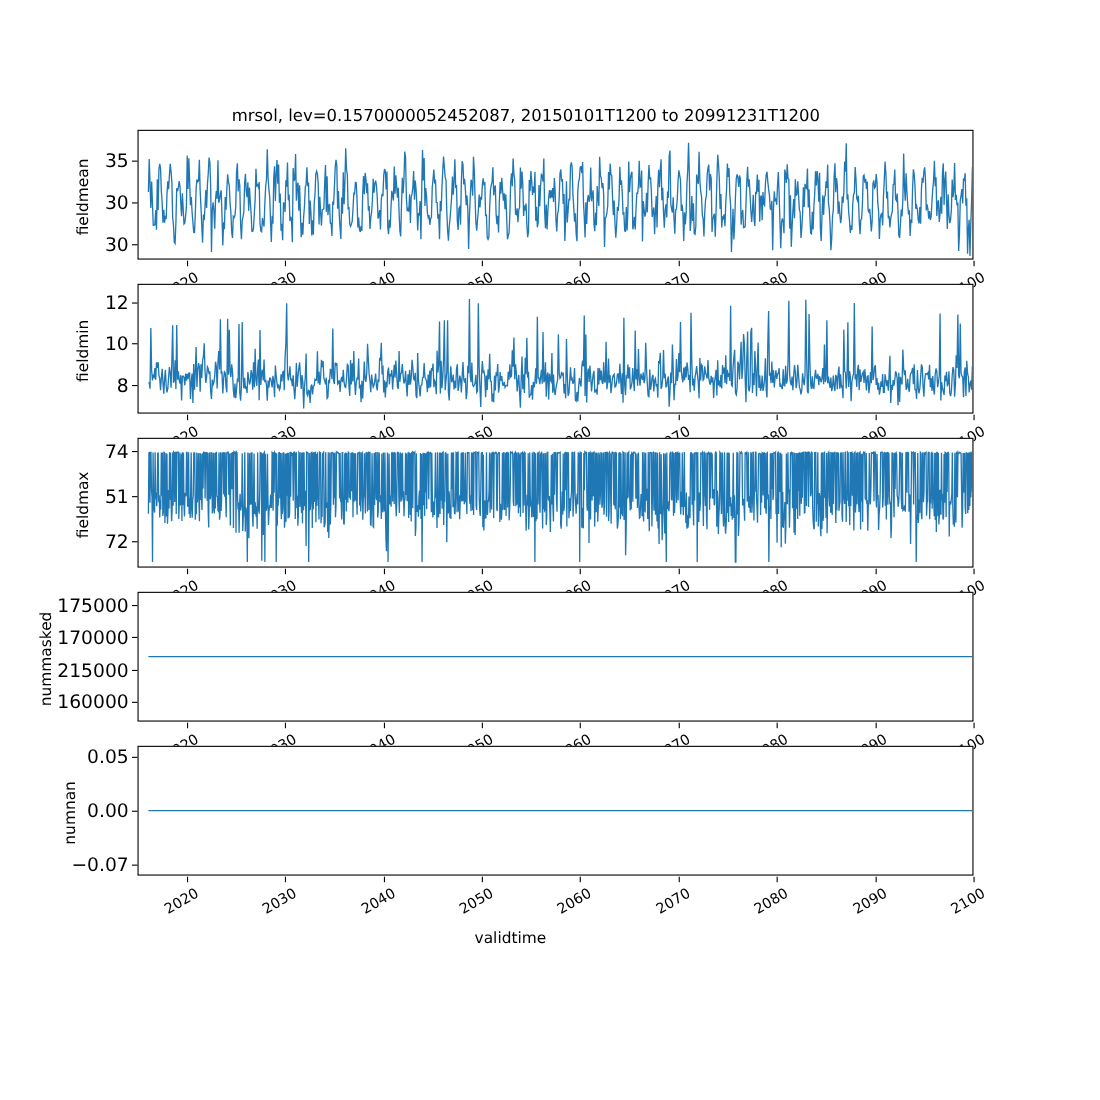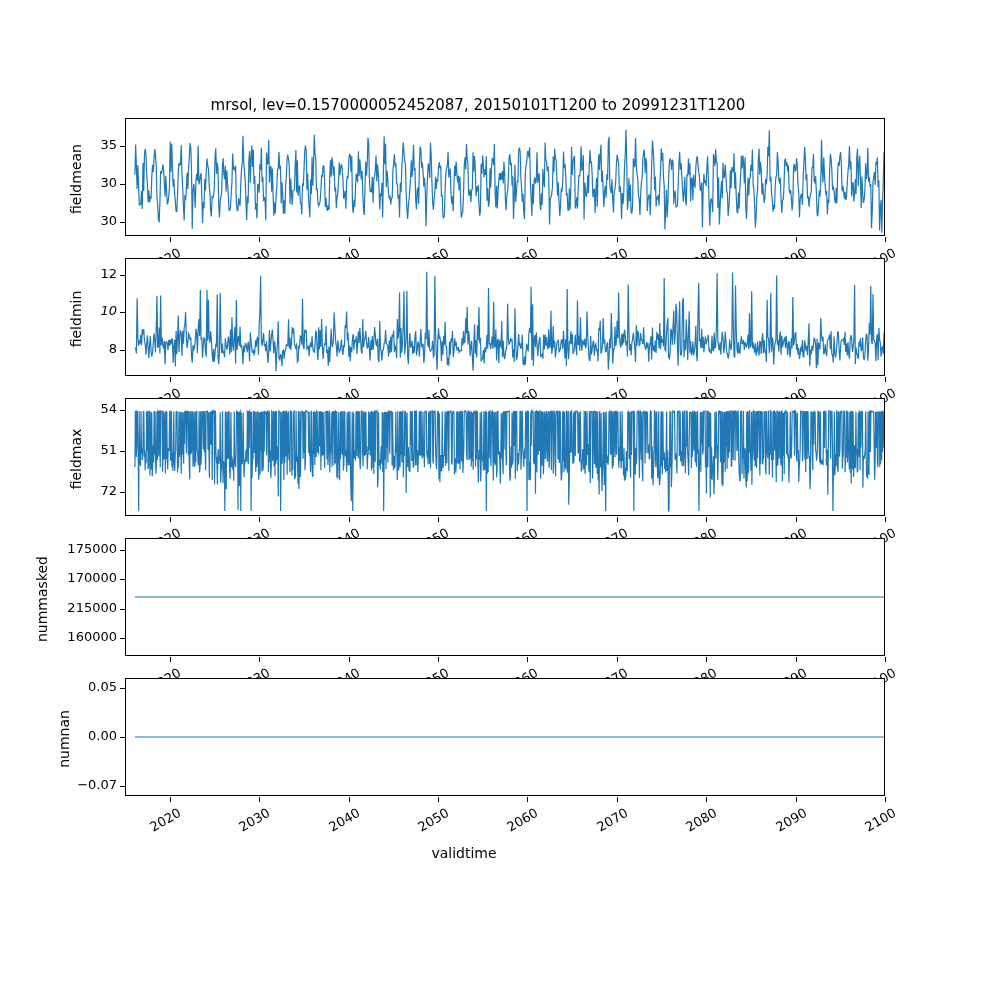--- a/index.html
+++ b/index.html
@@ -51,21 +51,21 @@
     transform-origin: 50% 50%;
     transform: rotate(-90deg);
     font-size: 14px;
     white-space: nowrap;
     text-align: center;
   }
   .ytick {
     position: absolute;
     right: 0;
     text-align: right;
-    font-size: 13px;
+    font-size: 17px;
     white-space: nowrap;
   }
   .ytickmark {
     position: absolute;
     width: 5px;
     height: 1px;
     background: #000;
   }
   .xticklabels {
     position: absolute;
@@ -143,21 +143,21 @@
     <div class="plotarea">
       <svg id="svg1" viewBox="0 0 760 118" preserveAspectRatio="none">
           <path d="M8.94 90.35 L9.68 90.66 L10.42 96.02 L11.15 39.89 L11.89 79.14 L12.63 88.38 L13.36 83.91 L14.10 85.25 L14.84 76.84 L15.57 87.75 L16.31 71.60 L17.05 76.66 L17.79 71.35 L18.52 83.56 L19.26 86.32 L20.00 97.39 L20.73 86.34 L21.47 77.64 L22.21 90.41 L22.95 100.65 L23.68 87.17 L24.42 78.44 L25.16 93.74 L25.89 99.31 L26.63 95.75 L27.37 85.14 L28.10 75.93 L28.84 81.87 L29.58 95.10 L30.32 70.40 L31.05 37.36 L31.79 90.39 L32.53 88.75 L33.26 69.68 L34.00 96.15 L34.74 37.17 L35.48 87.74 L36.21 79.85 L36.95 87.60 L37.69 91.25 L38.42 83.48 L39.16 106.98 L39.90 84.58 L40.63 84.24 L41.37 85.57 L42.11 92.86 L42.85 82.07 L43.58 88.49 L44.32 82.16 L45.06 87.21 L45.79 81.56 L46.53 81.50 L47.27 105.50 L48.01 89.58 L48.74 82.04 L49.48 109.15 L50.22 73.17 L50.95 96.99 L51.69 80.15 L52.43 57.54 L53.16 94.49 L53.90 78.67 L54.64 72.33 L55.38 76.06 L56.11 98.74 L56.85 73.38 L57.59 86.17 L58.32 69.94 L59.06 66.42 L59.80 54.04 L60.54 79.35 L61.27 90.60 L62.01 84.99 L62.75 75.88 L63.48 77.52 L64.22 82.53 L64.96 79.94 L65.69 98.63 L66.43 105.58 L67.17 87.60 L67.91 92.16 L68.64 90.31 L69.38 84.19 L70.12 71.05 L70.85 75.63 L71.59 95.88 L72.33 71.25 L73.06 61.22 L73.80 78.21 L74.54 31.67 L75.28 81.38 L76.01 80.78 L76.75 100.43 L77.49 86.81 L78.22 80.33 L78.96 81.17 L79.70 94.28 L80.44 99.41 L81.17 31.25 L81.91 83.13 L82.65 41.46 L83.38 79.59 L84.12 85.23 L84.86 73.48 L85.59 80.39 L86.33 96.83 L87.07 104.41 L87.81 91.27 L88.54 104.77 L89.28 96.13 L90.02 87.52 L90.75 88.55 L91.49 36.22 L92.23 99.42 L92.97 107.02 L93.70 94.07 L94.44 34.31 L95.18 83.21 L95.91 95.65 L96.65 85.93 L97.39 96.13 L98.12 93.80 L98.86 100.01 L99.60 80.67 L100.34 86.43 L101.07 92.13 L101.81 89.50 L102.55 78.83 L103.28 82.74 L104.02 97.02 L104.76 71.65 L105.50 94.74 L106.23 59.02 L106.97 87.62 L107.71 93.31 L108.44 79.10 L109.18 68.98 L109.92 106.66 L110.65 41.67 L111.39 92.46 L112.13 81.48 L112.87 78.48 L113.60 88.37 L114.34 68.99 L115.08 90.05 L115.81 87.47 L116.55 93.02 L117.29 107.12 L118.03 88.37 L118.76 95.12 L119.50 86.18 L120.24 86.33 L120.97 89.47 L121.71 94.91 L122.45 84.13 L123.18 88.87 L123.92 103.95 L124.66 74.50 L125.40 83.94 L126.13 90.73 L126.87 95.56 L127.61 92.12 L128.34 97.04 L129.08 95.18 L129.82 82.66 L130.56 89.25 L131.29 81.62 L132.03 79.34 L132.77 97.34 L133.50 67.04 L134.24 54.08 L134.98 17.01 L135.71 82.33 L136.45 88.28 L137.19 82.38 L137.93 75.20 L138.66 87.74 L139.40 87.37 L140.14 93.69 L140.87 83.68 L141.61 95.45 L142.35 105.73 L143.09 93.48 L143.82 72.34 L144.56 94.15 L145.30 84.30 L146.03 77.13 L146.77 71.70 L147.51 84.05 L148.24 96.20 L148.98 83.43 L149.72 90.53 L150.46 114.25 L151.19 94.27 L151.93 85.65 L152.67 63.40 L153.40 100.86 L154.14 102.45 L154.88 97.51 L155.62 98.01 L156.35 109.12 L157.09 93.85 L157.83 92.08 L158.56 101.32 L159.30 93.74 L160.04 93.03 L160.77 87.29 L161.51 88.20 L162.25 88.13 L162.99 61.43 L163.72 91.12 L164.46 80.17 L165.20 92.43 L165.93 85.73 L166.67 69.35 L167.41 76.00 L168.15 70.46 L168.88 86.34 L169.62 88.39 L170.36 91.96 L171.09 85.81 L171.83 104.85 L172.57 103.65 L173.30 87.82 L174.04 89.38 L174.78 78.28 L175.52 78.86 L176.25 87.20 L176.99 40.40 L177.73 88.57 L178.46 91.67 L179.20 71.82 L179.94 74.95 L180.67 72.22 L181.41 91.62 L182.15 90.72 L182.89 88.20 L183.62 99.00 L184.36 88.45 L185.10 85.07 L185.83 89.85 L186.57 78.53 L187.31 90.48 L188.05 94.24 L188.78 94.73 L189.52 86.76 L190.26 73.57 L190.99 74.43 L191.73 93.77 L192.47 102.67 L193.20 69.37 L193.94 92.07 L194.68 72.59 L195.42 89.21 L196.15 61.17 L196.89 88.79 L197.63 101.73 L198.36 90.53 L199.10 86.41 L199.84 86.77 L200.58 68.17 L201.31 95.78 L202.05 92.11 L202.79 108.50 L203.52 88.73 L204.26 105.03 L205.00 88.29 L205.73 70.96 L206.47 87.47 L207.21 89.47 L207.95 81.69 L208.68 54.35 L209.42 69.56 L210.16 83.06 L210.89 89.05 L211.63 99.15 L212.37 82.83 L213.11 89.96 L213.84 94.50 L214.58 92.56 L215.32 88.48 L216.05 81.93 L216.79 93.49 L217.53 97.56 L218.26 87.41 L219.00 89.80 L219.74 67.36 L220.48 69.89 L221.21 53.50 L221.95 82.83 L222.69 74.66 L223.42 99.49 L224.16 88.11 L224.90 104.10 L225.64 89.51 L226.37 94.57 L227.11 80.16 L227.85 76.48 L228.58 92.16 L229.32 82.18 L230.06 84.40 L230.79 78.71 L231.53 96.78 L232.27 84.35 L233.01 73.91 L233.74 85.74 L234.48 69.98 L235.22 82.09 L235.95 93.96 L236.69 96.26 L237.43 61.08 L238.17 89.63 L238.90 82.39 L239.64 81.14 L240.38 73.09 L241.11 83.97 L241.85 91.09 L242.59 89.16 L243.32 79.38 L244.06 92.52 L244.80 103.17 L245.54 82.75 L246.27 92.43 L247.01 78.47 L247.75 92.17 L248.48 85.86 L249.22 69.20 L249.96 76.65 L250.70 86.99 L251.43 87.89 L252.17 81.21 L252.91 102.48 L253.64 104.74 L254.38 63.01 L255.12 88.81 L255.85 95.14 L256.59 103.09 L257.33 93.03 L258.07 92.70 L258.80 85.95 L259.54 85.54 L260.28 72.29 L261.01 85.65 L261.75 87.01 L262.49 88.77 L263.23 99.27 L263.96 82.84 L264.70 95.63 L265.44 79.08 L266.17 94.60 L266.91 76.89 L267.65 79.38 L268.38 72.76 L269.12 94.63 L269.86 88.62 L270.60 90.47 L271.33 101.08 L272.07 60.98 L272.81 80.88 L273.54 73.61 L274.28 33.96 L275.02 100.32 L275.76 70.21 L276.49 95.64 L277.23 85.97 L277.97 68.20 L278.70 32.73 L279.44 97.40 L280.18 88.35 L280.91 80.67 L281.65 32.63 L282.39 98.96 L283.13 106.89 L283.86 86.43 L284.60 75.35 L285.34 90.04 L286.07 88.25 L286.81 82.91 L287.55 96.75 L288.28 88.61 L289.02 95.50 L289.76 77.84 L290.50 73.42 L291.23 98.13 L291.97 92.64 L292.71 83.87 L293.44 86.49 L294.18 99.41 L294.92 84.46 L295.66 71.27 L296.39 87.34 L297.13 90.43 L297.87 86.11 L298.60 105.79 L299.34 99.30 L300.08 74.72 L300.81 81.75 L301.55 12.98 L302.29 84.24 L303.03 89.95 L303.76 71.90 L304.50 92.34 L305.24 93.81 L305.97 92.58 L306.71 90.82 L307.45 83.19 L308.19 99.32 L308.92 97.98 L309.66 16.97 L310.40 75.52 L311.13 95.41 L311.87 112.90 L312.61 83.36 L313.34 70.44 L314.08 80.58 L314.82 79.89 L315.56 84.61 L316.29 103.96 L317.03 83.78 L317.77 97.20 L318.50 78.30 L319.24 87.31 L319.98 63.80 L320.72 88.97 L321.45 89.11 L322.19 108.11 L322.93 100.50 L323.66 108.47 L324.40 83.93 L325.14 97.63 L325.87 80.88 L326.61 84.39 L327.35 73.14 L328.09 99.60 L328.82 94.00 L329.56 80.60 L330.30 88.60 L331.03 84.22 L331.77 92.45 L332.51 92.66 L333.25 89.71 L333.98 94.75 L334.72 93.22 L335.46 92.96 L336.19 93.33 L336.93 80.31 L337.67 87.75 L338.40 73.35 L339.14 85.16 L339.88 84.48 L340.62 60.55 L341.35 75.72 L342.09 48.72 L342.83 87.19 L343.56 73.39 L344.30 81.29 L345.04 98.44 L345.78 89.56 L346.51 83.24 L347.25 99.61 L347.99 113.54 L348.72 87.28 L349.46 66.34 L350.20 96.48 L350.93 82.66 L351.67 100.05 L352.41 67.30 L353.15 82.61 L353.88 48.94 L354.62 85.77 L355.36 80.42 L356.09 104.28 L356.83 101.91 L357.57 101.11 L358.31 92.52 L359.04 106.19 L359.78 89.72 L360.52 94.87 L361.25 90.20 L361.99 77.21 L362.73 91.31 L363.46 29.48 L364.20 86.10 L364.94 86.07 L365.68 91.75 L366.41 85.49 L367.15 78.61 L367.89 91.38 L368.62 43.46 L369.36 89.98 L370.10 88.05 L370.84 71.51 L371.57 103.36 L372.31 83.82 L373.05 81.04 L373.78 105.90 L374.52 82.28 L375.26 88.00 L375.99 89.39 L376.73 63.00 L377.47 99.72 L378.21 82.86 L378.94 98.24 L379.68 101.83 L380.42 95.28 L381.15 91.44 L381.89 87.76 L382.63 45.59 L383.37 81.80 L384.10 86.37 L384.84 85.39 L385.58 80.48 L386.31 82.99 L387.05 82.08 L387.79 100.30 L388.52 91.79 L389.26 104.79 L390.00 50.13 L390.74 83.49 L391.47 102.59 L392.21 100.24 L392.95 89.36 L393.68 76.22 L394.42 87.55 L395.16 86.49 L395.89 91.46 L396.63 89.40 L397.37 76.81 L398.11 106.63 L398.84 107.53 L399.58 99.17 L400.32 107.71 L401.05 95.03 L401.79 86.16 L402.53 90.65 L403.27 93.99 L404.00 75.36 L404.74 69.92 L405.48 75.29 L406.21 28.24 L406.95 102.65 L407.69 45.96 L408.42 108.85 L409.16 82.11 L409.90 77.43 L410.64 89.78 L411.37 74.52 L412.11 85.33 L412.85 98.62 L413.58 89.76 L414.32 82.72 L415.06 79.44 L415.80 99.64 L416.53 97.83 L417.27 96.97 L418.01 101.40 L418.74 76.76 L419.48 91.98 L420.22 77.18 L420.95 88.06 L421.69 79.29 L422.43 90.00 L423.17 91.67 L423.90 71.48 L424.64 89.58 L425.38 89.60 L426.11 52.58 L426.85 96.47 L427.59 90.59 L428.33 68.18 L429.06 90.36 L429.80 83.53 L430.54 100.23 L431.27 93.39 L432.01 85.55 L432.75 83.60 L433.48 82.67 L434.22 94.33 L434.96 93.55 L435.70 89.90 L436.43 82.58 L437.17 82.28 L437.91 91.26 L438.64 73.02 L439.38 87.14 L440.12 100.86 L440.86 81.77 L441.59 108.93 L442.33 30.40 L443.07 92.27 L443.80 101.89 L444.54 84.58 L445.28 85.53 L446.01 73.65 L446.75 86.56 L447.49 76.10 L448.23 96.63 L448.96 94.32 L449.70 90.31 L450.44 76.99 L451.17 89.75 L451.91 98.20 L452.65 42.08 L453.39 87.52 L454.12 77.90 L454.86 93.32 L455.60 59.36 L456.33 86.09 L457.07 93.18 L457.81 82.15 L458.54 85.13 L459.28 87.82 L460.02 80.94 L460.76 90.88 L461.49 87.30 L462.23 53.47 L462.97 77.93 L463.70 91.41 L464.44 102.68 L465.18 103.29 L465.92 78.19 L466.65 97.00 L467.39 92.00 L468.13 85.15 L468.86 83.23 L469.60 98.45 L470.34 88.22 L471.07 86.58 L471.81 93.88 L472.55 91.74 L473.29 104.34 L474.02 70.45 L474.76 72.82 L475.50 62.81 L476.23 96.05 L476.97 94.07 L477.71 86.31 L478.45 60.11 L479.18 86.33 L479.92 82.05 L480.66 94.33 L481.39 93.90 L482.13 87.38 L482.87 84.66 L483.60 112.69 L484.34 98.53 L485.08 80.92 L485.82 90.96 L486.55 55.05 L487.29 77.40 L488.03 106.65 L488.76 91.82 L489.50 91.97 L490.24 68.65 L490.98 88.76 L491.71 83.69 L492.45 62.94 L493.19 80.74 L493.92 34.38 L494.66 79.52 L495.40 86.27 L496.13 90.10 L496.87 76.54 L497.61 88.06 L498.35 75.47 L499.08 85.66 L499.82 71.69 L500.56 77.08 L501.29 87.90 L502.03 83.25 L502.77 99.28 L503.50 25.72 L504.24 71.41 L504.98 92.99 L505.72 86.59 L506.45 97.89 L507.19 85.78 L507.93 80.84 L508.66 75.14 L509.40 82.96 L510.14 90.24 L510.88 104.92 L511.61 67.52 L512.35 88.34 L513.09 73.82 L513.82 74.87 L514.56 88.02 L515.30 86.94 L516.03 75.24 L516.77 81.85 L517.51 83.60 L518.25 86.60 L518.98 69.45 L519.72 85.93 L520.46 90.45 L521.19 92.39 L521.93 84.18 L522.67 90.18 L523.41 85.46 L524.14 104.54 L524.88 89.56 L525.62 85.51 L526.35 78.52 L527.09 102.20 L527.83 69.62 L528.56 92.94 L529.30 88.43 L530.04 94.54 L530.78 83.03 L531.51 95.66 L532.25 74.09 L532.99 82.07 L533.72 76.48 L534.46 90.74 L535.20 65.12 L535.94 91.75 L536.67 78.52 L537.41 85.05 L538.15 81.60 L538.88 88.91 L539.62 19.24 L540.36 92.49 L541.09 93.49 L541.83 76.54 L542.57 66.90 L543.31 60.05 L544.04 99.83 L544.78 101.52 L545.52 95.38 L546.25 70.95 L546.99 73.43 L547.73 87.37 L548.47 69.15 L549.20 52.62 L549.94 87.03 L550.68 76.59 L551.41 45.47 L552.15 54.33 L552.89 86.69 L553.62 108.57 L554.36 67.91 L555.10 43.12 L555.84 95.26 L556.57 98.47 L557.31 92.31 L558.05 43.63 L558.78 39.63 L559.52 100.03 L560.26 81.79 L561.00 92.69 L561.73 61.23 L562.47 79.16 L563.21 102.90 L563.94 76.20 L564.68 53.25 L565.42 95.26 L566.15 83.47 L566.89 97.94 L567.63 94.98 L568.37 83.91 L569.10 98.00 L569.84 94.31 L570.58 87.16 L571.31 67.83 L572.05 97.11 L572.79 104.10 L573.53 53.44 L574.26 24.09 L575.00 83.95 L575.74 82.55 L576.47 90.80 L577.21 70.93 L577.95 90.53 L578.68 79.07 L579.42 94.83 L580.16 85.65 L580.90 78.98 L581.63 87.02 L582.37 82.32 L583.11 81.69 L583.84 77.00 L584.58 94.13 L585.32 92.19 L586.06 95.16 L586.79 95.63 L587.53 78.01 L588.27 92.90 L589.00 93.26 L589.74 74.72 L590.48 91.34 L591.21 88.34 L591.95 70.50 L592.69 14.61 L593.43 83.02 L594.16 90.07 L594.90 92.89 L595.64 84.80 L596.37 97.32 L597.11 83.76 L597.85 74.15 L598.59 80.85 L599.32 95.60 L600.06 90.14 L600.80 73.79 L601.53 83.68 L602.27 94.30 L603.01 96.59 L603.74 101.23 L604.48 97.39 L605.22 81.70 L605.96 88.58 L606.69 92.71 L607.43 83.94 L608.17 13.80 L608.90 68.18 L609.64 98.35 L610.38 100.21 L611.11 26.94 L611.85 71.53 L612.59 91.70 L613.33 96.34 L614.06 84.43 L614.80 95.19 L615.54 95.70 L616.27 85.29 L617.01 78.62 L617.75 86.12 L618.49 86.13 L619.22 82.29 L619.96 92.63 L620.70 84.47 L621.43 87.12 L622.17 90.03 L622.91 85.95 L623.64 76.83 L624.38 91.83 L625.12 55.19 L625.86 89.73 L626.59 87.36 L627.33 32.69 L628.07 91.02 L628.80 84.74 L629.54 90.47 L630.28 95.24 L631.02 85.71 L631.75 98.25 L632.49 94.58 L633.23 83.90 L633.96 93.29 L634.70 98.16 L635.44 83.91 L636.17 84.36 L636.91 96.57 L637.65 81.97 L638.39 75.43 L639.12 95.96 L639.86 82.71 L640.60 94.24 L641.33 93.74 L642.07 104.76 L642.81 41.37 L643.55 79.86 L644.28 80.98 L645.02 95.78 L645.76 82.99 L646.49 34.55 L647.23 94.34 L647.97 79.67 L648.70 84.26 L649.44 107.65 L650.18 90.03 L650.92 85.01 L651.65 82.49 L652.39 16.78 L653.13 87.33 L653.86 82.78 L654.60 94.35 L655.34 78.00 L656.08 73.90 L656.81 97.30 L657.55 78.09 L658.29 89.64 L659.02 85.46 L659.76 81.84 L660.50 80.36 L661.23 90.60 L661.97 78.11 L662.71 87.49 L663.45 97.52 L664.18 84.63 L664.92 84.19 L665.66 100.24 L666.39 93.10 L667.13 80.57 L667.87 90.98 L668.61 38.59 L669.34 87.98 L670.08 84.38 L670.82 75.98 L671.55 74.43 L672.29 92.57 L673.03 86.25 L673.76 96.94 L674.50 90.55 L675.24 101.59 L675.98 96.93 L676.71 89.13 L677.45 94.30 L678.19 82.45 L678.92 99.41 L679.66 99.48 L680.40 82.75 L681.14 87.71 L681.87 93.61 L682.61 88.32 L683.35 97.80 L684.08 83.06 L684.82 65.47 L685.56 109.11 L686.29 92.42 L687.03 97.14 L687.77 87.92 L688.51 93.13 L689.24 88.13 L689.98 79.99 L690.72 82.19 L691.45 86.61 L692.19 111.20 L692.93 81.22 L693.67 108.28 L694.40 85.03 L695.14 89.84 L695.88 92.04 L696.61 59.88 L697.35 77.51 L698.09 83.55 L698.82 79.06 L699.56 96.94 L700.30 95.00 L701.04 86.80 L701.77 95.62 L702.51 98.81 L703.25 83.82 L703.98 81.57 L704.72 80.35 L705.46 76.64 L706.20 91.81 L706.93 73.31 L707.67 96.92 L708.41 96.93 L709.14 105.37 L709.88 78.73 L710.62 94.97 L711.35 100.25 L712.09 95.62 L712.83 85.39 L713.57 73.45 L714.30 75.97 L715.04 93.64 L715.78 103.30 L716.51 88.23 L717.25 82.31 L717.99 82.16 L718.72 82.64 L719.46 81.26 L720.20 87.36 L720.94 73.95 L721.67 94.69 L722.41 86.11 L723.15 98.07 L723.88 84.39 L724.62 96.64 L725.36 101.41 L726.10 82.22 L726.83 77.34 L727.57 80.29 L728.31 94.67 L729.04 89.68 L729.78 84.26 L730.52 26.56 L731.25 106.92 L731.99 89.82 L732.73 95.54 L733.47 98.61 L734.20 101.70 L734.94 83.90 L735.68 89.02 L736.41 80.36 L737.15 93.91 L737.89 91.07 L738.63 79.85 L739.36 99.77 L740.10 102.92 L740.84 98.57 L741.57 84.07 L742.31 75.98 L743.05 78.74 L743.78 103.50 L744.52 92.12 L745.26 65.13 L746.00 76.82 L746.73 27.35 L747.47 83.92 L748.21 86.39 L748.94 35.70 L749.68 81.47 L750.42 84.12 L751.16 84.95 L751.89 103.81 L752.63 80.40 L753.37 76.36 L754.10 102.77 L754.84 70.19 L755.58 81.53 L756.31 85.15 L757.05 99.43 L757.79 91.74 L758.53 88.46 L759.26 96.92 L760.00 75.30" fill="none" stroke="#1f77b4" stroke-width="1.2" vector-effect="non-scaling-stroke"></path>
         </svg>
     </div>
   </div>
   <div class="ylabel" style="left:-4px; top:311px; width:160px;">fieldmin</div>
   <div id="yticks1">
       <div class="ytick" style="top: 340.778px; right: 883px;">8</div>
       <div class="ytickmark" style="top: 349.778px; left: 120px;"></div>
-      <div class="ytick" style="top: 303.317px; right: 883px; font-style: italic;">10</div>
+      <div class="ytick" style="top: 303.317px; right: 883px;">10</div>
       <div class="ytickmark" style="top: 312.317px; left: 120px;"></div>
       <div class="ytick" style="top: 265.857px; right: 883px;">12</div>
       <div class="ytickmark" style="top: 274.857px; left: 120px;"></div>
     </div>
   <div id="xticks1" class="xticklabels" style="top:377px;">
       <div class="xtickmark" style="left: 44.7059px; top: 0px;"></div>
       <div class="xtick" style="left: -69.2941px; top: 8px; width: 120px;">2020</div>
       <div class="xtickmark" style="left: 134.118px; top: 0px;"></div>
       <div class="xtick" style="left: 20.1176px; top: 8px; width: 120px;">2030</div>
       <div class="xtickmark" style="left: 223.529px; top: 0px;"></div>
@@ -182,21 +182,21 @@
           <path d="M8.94 69.17 L9.41 12.80 L9.88 12.49 L10.35 58.96 L10.82 12.68 L11.29 12.48 L11.76 46.93 L12.23 54.07 L12.70 113.93 L13.17 12.50 L13.64 58.49 L14.11 65.02 L14.58 68.11 L15.05 12.30 L15.52 55.39 L15.99 49.66 L16.46 62.29 L16.93 54.02 L17.40 13.46 L17.87 12.55 L18.34 58.50 L18.80 52.10 L19.27 72.65 L19.74 56.25 L20.21 65.39 L20.68 12.58 L21.15 52.48 L21.62 12.59 L22.09 71.22 L22.56 68.11 L23.03 12.38 L23.50 12.51 L23.97 77.85 L24.44 56.54 L24.91 13.10 L25.38 71.68 L25.85 13.71 L26.32 78.49 L26.79 67.12 L27.26 47.23 L27.73 64.36 L28.20 12.34 L28.67 56.33 L29.14 12.49 L29.61 59.44 L30.08 76.11 L30.55 65.49 L31.02 12.63 L31.49 61.78 L31.96 12.26 L32.43 12.98 L32.90 58.46 L33.37 12.67 L33.84 12.37 L34.31 69.35 L34.77 12.56 L35.24 12.45 L35.71 12.22 L36.18 12.25 L36.65 74.06 L37.12 56.86 L37.59 12.53 L38.06 61.53 L38.53 50.43 L39.00 13.73 L39.47 75.86 L39.94 12.30 L40.41 61.11 L40.88 12.54 L41.35 60.36 L41.82 71.65 L42.29 49.93 L42.76 50.90 L43.23 53.05 L43.70 12.52 L44.17 12.48 L44.64 62.82 L45.11 59.17 L45.58 12.45 L46.05 69.43 L46.52 54.52 L46.99 73.10 L47.46 50.35 L47.93 12.60 L48.40 64.94 L48.87 72.98 L49.34 56.22 L49.81 52.83 L50.28 13.06 L50.74 12.82 L51.21 13.37 L51.68 74.73 L52.15 62.95 L52.62 69.59 L53.09 12.68 L53.56 58.75 L54.03 50.84 L54.50 13.20 L54.97 52.46 L55.44 76.13 L55.91 13.05 L56.38 56.59 L56.85 13.75 L57.32 54.97 L57.79 65.72 L58.26 13.19 L58.73 45.95 L59.20 12.23 L59.67 12.24 L60.14 13.32 L60.61 55.22 L61.08 12.80 L61.55 12.50 L62.02 12.69 L62.49 57.31 L62.96 12.54 L63.43 67.24 L63.90 81.88 L64.37 13.76 L64.84 12.55 L65.31 55.89 L65.78 52.58 L66.25 12.88 L66.71 13.07 L67.18 69.03 L67.65 52.40 L68.12 12.73 L68.59 66.16 L69.06 68.89 L69.53 13.12 L70.00 64.33 L70.47 12.81 L70.94 12.60 L71.41 52.98 L71.88 53.46 L72.35 66.15 L72.82 66.91 L73.29 12.55 L73.76 74.66 L74.23 70.31 L74.70 12.38 L75.17 66.74 L75.64 57.61 L76.11 13.15 L76.58 12.90 L77.05 12.80 L77.52 51.20 L77.99 12.51 L78.46 53.58 L78.93 12.36 L79.40 56.28 L79.87 72.46 L80.34 12.91 L80.81 12.27 L81.28 12.59 L81.75 12.43 L82.22 51.69 L82.68 13.46 L83.15 48.00 L83.62 80.08 L84.09 13.77 L84.56 13.59 L85.03 46.54 L85.50 12.67 L85.97 12.62 L86.44 82.38 L86.91 12.44 L87.38 13.30 L87.85 12.24 L88.32 12.96 L88.79 86.71 L89.26 12.31 L89.73 13.01 L90.20 54.72 L90.67 65.32 L91.14 59.01 L91.61 86.77 L92.08 59.12 L92.55 50.81 L93.02 66.18 L93.49 61.66 L93.96 63.13 L94.43 13.39 L94.90 85.09 L95.37 73.84 L95.84 70.01 L96.31 49.86 L96.78 12.36 L97.25 85.60 L97.72 63.28 L98.19 65.98 L98.65 69.25 L99.12 113.93 L99.59 12.47 L100.06 60.31 L100.53 91.81 L101.00 13.27 L101.47 58.07 L101.94 60.86 L102.41 12.61 L102.88 60.73 L103.35 12.28 L103.82 72.03 L104.29 81.14 L104.76 52.07 L105.23 13.58 L105.70 69.77 L106.17 58.31 L106.64 63.08 L107.11 72.02 L107.58 62.44 L108.05 83.05 L108.52 12.65 L108.99 67.12 L109.46 59.87 L109.93 69.11 L110.40 49.43 L110.87 13.06 L111.34 13.68 L111.81 12.47 L112.28 112.67 L112.75 14.56 L113.22 13.54 L113.69 88.86 L114.16 13.14 L114.62 12.36 L115.09 113.93 L115.56 13.63 L116.03 53.66 L116.50 66.40 L116.97 61.26 L117.44 13.67 L117.91 55.15 L118.38 79.53 L118.85 66.75 L119.32 63.02 L119.79 64.14 L120.26 52.64 L120.73 51.79 L121.20 63.87 L121.67 12.54 L122.14 13.09 L122.61 66.50 L123.08 12.26 L123.55 49.90 L124.02 12.44 L124.49 13.26 L124.96 13.81 L125.43 113.93 L125.90 13.17 L126.37 80.34 L126.84 58.11 L127.31 61.65 L127.78 12.86 L128.25 12.72 L128.72 55.03 L129.19 12.73 L129.66 58.96 L130.13 74.34 L130.59 13.12 L131.06 69.48 L131.53 63.58 L132.00 12.39 L132.47 13.45 L132.94 82.09 L133.41 75.57 L133.88 13.76 L134.35 76.72 L134.82 13.19 L135.29 52.54 L135.76 12.80 L136.23 73.65 L136.70 12.90 L137.17 72.86 L137.64 68.70 L138.11 12.21 L138.58 53.55 L139.05 12.71 L139.52 13.01 L139.99 14.25 L140.46 13.05 L140.93 57.24 L141.40 12.36 L141.87 12.26 L142.34 12.24 L142.81 74.16 L143.28 13.75 L143.75 13.19 L144.22 64.21 L144.69 52.54 L145.16 80.26 L145.63 69.86 L146.10 12.48 L146.56 13.16 L147.03 62.96 L147.50 54.67 L147.97 12.24 L148.44 68.46 L148.91 13.13 L149.38 78.05 L149.85 12.33 L150.32 65.93 L150.79 12.44 L151.26 62.34 L151.73 48.11 L152.20 52.92 L152.67 99.07 L153.14 12.30 L153.61 12.63 L154.08 12.60 L154.55 13.64 L155.02 113.93 L155.49 62.52 L155.96 13.13 L156.43 66.03 L156.90 59.82 L157.37 12.70 L157.84 12.43 L158.31 82.44 L158.78 12.76 L159.25 65.12 L159.72 12.21 L160.19 58.41 L160.66 12.50 L161.13 12.38 L161.60 77.02 L162.07 13.99 L162.53 61.96 L163.00 12.42 L163.47 55.05 L163.94 55.75 L164.41 74.42 L164.88 12.48 L165.35 13.16 L165.82 12.89 L166.29 78.02 L166.76 63.98 L167.23 72.33 L167.70 13.79 L168.17 13.08 L168.64 12.37 L169.11 81.70 L169.58 79.94 L170.05 77.42 L170.52 12.31 L170.99 63.69 L171.46 62.15 L171.93 58.62 L172.40 86.10 L172.87 12.29 L173.34 91.64 L173.81 71.87 L174.28 12.67 L174.75 79.23 L175.22 61.16 L175.69 13.05 L176.16 12.53 L176.63 12.56 L177.10 12.86 L177.57 60.84 L178.04 13.12 L178.50 54.93 L178.97 12.62 L179.44 72.42 L179.91 62.32 L180.38 12.31 L180.85 12.91 L181.32 12.22 L181.79 12.57 L182.26 13.35 L182.73 13.57 L183.20 55.05 L183.67 13.12 L184.14 58.14 L184.61 54.21 L185.08 74.61 L185.55 12.61 L186.02 12.61 L186.49 65.01 L186.96 78.04 L187.43 79.17 L187.90 13.25 L188.37 56.25 L188.84 12.54 L189.31 67.05 L189.78 13.14 L190.25 46.83 L190.72 58.95 L191.19 12.29 L191.66 12.75 L192.13 54.46 L192.60 50.17 L193.07 56.34 L193.54 12.82 L194.01 48.33 L194.47 12.48 L194.94 13.40 L195.41 72.45 L195.88 12.74 L196.35 58.31 L196.82 13.17 L197.29 56.70 L197.76 13.27 L198.23 57.57 L198.70 49.99 L199.17 70.05 L199.64 13.31 L200.11 13.04 L200.58 12.96 L201.05 12.65 L201.52 61.56 L201.99 12.31 L202.46 67.03 L202.93 54.25 L203.40 13.03 L203.87 12.58 L204.34 74.76 L204.81 56.06 L205.28 51.16 L205.75 13.36 L206.22 47.69 L206.69 68.87 L207.16 13.14 L207.63 12.85 L208.10 12.88 L208.57 67.19 L209.04 13.28 L209.51 12.66 L209.98 65.73 L210.44 12.58 L210.91 12.77 L211.38 79.50 L211.85 79.74 L212.32 60.95 L212.79 13.33 L213.26 49.16 L213.73 81.06 L214.20 81.62 L214.67 12.94 L215.14 61.11 L215.61 13.87 L216.08 12.42 L216.55 54.91 L217.02 56.57 L217.49 12.22 L217.96 72.70 L218.43 66.73 L218.90 12.49 L219.37 13.71 L219.84 58.47 L220.31 52.26 L220.78 55.99 L221.25 74.08 L221.72 13.52 L222.19 63.04 L222.66 67.89 L223.13 12.62 L223.60 57.38 L224.07 67.17 L224.54 12.65 L225.01 67.28 L225.48 92.91 L225.95 103.98 L226.41 53.79 L226.88 12.67 L227.35 113.93 L227.82 60.21 L228.29 13.69 L228.76 60.71 L229.23 53.81 L229.70 52.27 L230.17 62.79 L230.64 13.00 L231.11 12.78 L231.58 57.96 L232.05 13.05 L232.52 13.28 L232.99 60.28 L233.46 12.86 L233.93 13.12 L234.40 61.39 L234.87 71.41 L235.34 57.89 L235.81 12.74 L236.28 12.32 L236.75 12.61 L237.22 53.59 L237.69 68.41 L238.16 13.78 L238.63 12.58 L239.10 58.01 L239.57 13.62 L240.04 56.98 L240.51 12.77 L240.98 53.80 L241.45 48.50 L241.92 71.41 L242.38 57.08 L242.85 55.66 L243.32 12.74 L243.79 51.78 L244.26 13.46 L244.73 57.58 L245.20 53.40 L245.67 12.38 L246.14 73.09 L246.61 12.97 L247.08 13.43 L247.55 70.21 L248.02 13.29 L248.49 76.28 L248.96 12.70 L249.43 12.23 L249.90 64.05 L250.37 13.20 L250.84 12.38 L251.31 13.25 L251.78 12.43 L252.25 89.81 L252.72 81.65 L253.19 13.42 L253.66 67.47 L254.13 65.40 L254.60 61.46 L255.07 72.05 L255.54 54.18 L256.01 47.75 L256.48 65.50 L256.95 13.15 L257.42 74.16 L257.89 14.03 L258.35 113.93 L258.82 57.29 L259.29 12.87 L259.76 61.43 L260.23 13.03 L260.70 71.18 L261.17 13.19 L261.64 49.59 L262.11 13.24 L262.58 64.94 L263.05 12.39 L263.52 12.37 L263.99 12.25 L264.46 55.73 L264.93 12.38 L265.40 13.36 L265.87 12.57 L266.34 12.96 L266.81 67.72 L267.28 12.94 L267.75 54.37 L268.22 72.56 L268.69 64.17 L269.16 57.89 L269.63 70.30 L270.10 49.84 L270.57 12.60 L271.04 54.68 L271.51 49.05 L271.98 82.38 L272.45 12.46 L272.92 69.71 L273.39 72.67 L273.85 57.27 L274.32 12.63 L274.79 69.53 L275.26 12.48 L275.73 56.91 L276.20 12.82 L276.67 64.52 L277.14 12.68 L277.61 12.30 L278.08 79.60 L278.55 50.33 L279.02 58.08 L279.49 12.99 L279.96 12.82 L280.43 14.29 L280.90 95.49 L281.37 53.93 L281.84 13.62 L282.31 68.87 L282.78 48.32 L283.25 51.34 L283.72 73.16 L284.19 60.88 L284.66 74.14 L285.13 12.58 L285.60 46.49 L286.07 12.49 L286.54 63.10 L287.01 12.29 L287.48 54.26 L287.95 68.68 L288.42 69.65 L288.89 55.89 L289.36 12.58 L289.82 13.03 L290.29 67.76 L290.76 12.52 L291.23 12.29 L291.70 67.10 L292.17 52.04 L292.64 74.26 L293.11 58.97 L293.58 50.58 L294.05 12.92 L294.52 57.79 L294.99 12.26 L295.46 57.42 L295.93 12.31 L296.40 50.33 L296.87 60.37 L297.34 50.64 L297.81 12.91 L298.28 58.74 L298.75 52.57 L299.22 69.45 L299.69 12.58 L300.16 12.49 L300.63 12.78 L301.10 12.74 L301.57 54.01 L302.04 60.14 L302.51 52.18 L302.98 66.69 L303.45 12.67 L303.92 13.85 L304.39 65.96 L304.86 12.62 L305.33 70.48 L305.79 12.53 L306.26 12.78 L306.73 12.43 L307.20 12.22 L307.67 62.04 L308.14 65.70 L308.61 12.87 L309.08 13.34 L309.55 12.49 L310.02 12.32 L310.49 55.27 L310.96 66.52 L311.43 71.28 L311.90 46.82 L312.37 13.20 L312.84 12.68 L313.31 12.69 L313.78 81.73 L314.25 14.67 L314.72 84.77 L315.19 61.55 L315.66 57.08 L316.13 73.10 L316.60 73.05 L317.07 12.37 L317.54 63.62 L318.01 70.31 L318.48 56.79 L318.95 58.19 L319.42 48.46 L319.89 12.50 L320.36 68.25 L320.83 53.06 L321.30 13.29 L321.76 65.24 L322.23 12.23 L322.70 13.23 L323.17 12.77 L323.64 73.12 L324.11 13.28 L324.58 13.11 L325.05 12.53 L325.52 13.20 L325.99 12.74 L326.46 64.67 L326.93 66.74 L327.40 14.00 L327.87 13.10 L328.34 12.64 L328.81 12.81 L329.28 76.87 L329.75 60.52 L330.22 61.35 L330.69 74.65 L331.16 65.92 L331.63 12.77 L332.10 65.50 L332.57 13.35 L333.04 12.36 L333.51 65.82 L333.98 57.80 L334.45 12.70 L334.92 71.35 L335.39 12.63 L335.86 12.54 L336.33 63.52 L336.80 13.92 L337.27 12.57 L337.73 75.34 L338.20 65.41 L338.67 51.30 L339.14 12.25 L339.61 12.71 L340.08 12.89 L340.55 12.24 L341.02 13.29 L341.49 57.76 L341.96 61.99 L342.43 13.69 L342.90 13.20 L343.37 12.48 L343.84 62.28 L344.31 12.63 L344.78 60.91 L345.25 53.36 L345.72 12.26 L346.19 68.69 L346.66 12.87 L347.13 63.33 L347.60 14.14 L348.07 71.95 L348.54 12.57 L349.01 13.49 L349.48 12.75 L349.95 12.31 L350.42 68.58 L350.89 12.90 L351.36 61.62 L351.83 12.61 L352.30 13.13 L352.77 62.83 L353.24 84.90 L353.70 66.95 L354.17 51.75 L354.64 61.45 L355.11 13.36 L355.58 83.69 L356.05 70.19 L356.52 12.64 L356.99 51.96 L357.46 62.71 L357.93 61.29 L358.40 72.70 L358.87 12.60 L359.34 57.70 L359.81 72.14 L360.28 12.63 L360.75 12.82 L361.22 113.93 L361.69 13.31 L362.16 76.21 L362.63 59.80 L363.10 74.37 L363.57 12.53 L364.04 60.62 L364.51 12.94 L364.98 12.31 L365.45 56.77 L365.92 68.33 L366.39 14.46 L366.86 12.94 L367.33 12.56 L367.80 52.29 L368.27 82.83 L368.74 13.26 L369.21 65.14 L369.67 13.19 L370.14 66.34 L370.61 65.47 L371.08 12.93 L371.55 79.71 L372.02 71.99 L372.49 12.32 L372.96 12.38 L373.43 55.02 L373.90 57.11 L374.37 52.93 L374.84 66.41 L375.31 86.17 L375.78 55.69 L376.25 14.84 L376.72 60.58 L377.19 13.63 L377.66 62.60 L378.13 76.43 L378.60 12.34 L379.07 51.56 L379.54 12.82 L380.01 12.83 L380.48 13.14 L380.95 55.75 L381.42 67.29 L381.89 12.32 L382.36 13.29 L382.83 12.86 L383.30 12.72 L383.77 12.83 L384.24 12.43 L384.71 78.70 L385.18 83.13 L385.64 69.27 L386.11 48.56 L386.58 70.01 L387.05 13.61 L387.52 66.80 L387.99 63.12 L388.46 12.44 L388.93 47.47 L389.40 12.52 L389.87 12.75 L390.34 81.01 L390.81 12.97 L391.28 12.78 L391.75 12.95 L392.22 73.34 L392.69 65.67 L393.16 54.98 L393.63 66.55 L394.10 55.10 L394.57 49.45 L395.04 12.62 L395.51 12.57 L395.98 71.93 L396.45 59.74 L396.92 12.77 L397.39 12.49 L397.86 50.95 L398.33 59.32 L398.80 69.11 L399.27 56.74 L399.74 50.50 L400.21 60.67 L400.68 12.60 L401.15 13.63 L401.61 13.89 L402.08 113.93 L402.55 12.28 L403.02 12.59 L403.49 12.77 L403.96 82.08 L404.43 63.98 L404.90 81.59 L405.37 82.52 L405.84 13.03 L406.31 47.59 L406.78 12.26 L407.25 13.04 L407.72 12.34 L408.19 12.67 L408.66 62.20 L409.13 66.46 L409.60 56.13 L410.07 12.35 L410.54 96.30 L411.01 13.07 L411.48 12.46 L411.95 74.57 L412.42 12.51 L412.89 13.87 L413.36 56.98 L413.83 12.30 L414.30 52.97 L414.77 12.56 L415.24 12.28 L415.71 81.00 L416.18 53.93 L416.65 12.51 L417.12 67.93 L417.58 12.90 L418.05 13.81 L418.52 76.64 L418.99 62.09 L419.46 12.66 L419.93 14.72 L420.40 60.95 L420.87 52.60 L421.34 12.26 L421.81 13.67 L422.28 63.74 L422.75 60.50 L423.22 13.23 L423.69 13.13 L424.16 70.22 L424.63 62.47 L425.10 12.79 L425.57 12.76 L426.04 12.48 L426.51 72.10 L426.98 12.59 L427.45 12.54 L427.92 13.01 L428.39 75.99 L428.86 66.77 L429.33 12.67 L429.80 13.55 L430.27 47.84 L430.74 78.46 L431.21 14.76 L431.68 12.29 L432.15 12.29 L432.62 12.63 L433.09 60.40 L433.55 60.99 L434.02 12.29 L434.49 65.01 L434.96 12.69 L435.43 12.92 L435.90 62.52 L436.37 82.91 L436.84 79.70 L437.31 71.44 L437.78 12.65 L438.25 63.40 L438.72 12.21 L439.19 74.39 L439.66 13.22 L440.13 69.58 L440.60 54.24 L441.07 71.62 L441.54 12.25 L442.01 12.71 L442.48 75.00 L442.95 54.63 L443.42 12.26 L443.89 107.59 L444.36 85.82 L444.83 53.18 L445.30 12.54 L445.77 55.04 L446.24 12.92 L446.71 12.25 L447.18 53.37 L447.65 53.31 L448.12 66.10 L448.59 14.10 L449.06 65.12 L449.52 12.99 L449.99 13.67 L450.46 58.13 L450.93 12.41 L451.40 12.38 L451.87 12.76 L452.34 12.56 L452.81 13.54 L453.28 55.26 L453.75 51.65 L454.22 13.51 L454.69 63.95 L455.16 49.82 L455.63 12.48 L456.10 60.39 L456.57 73.05 L457.04 72.42 L457.51 61.53 L457.98 50.99 L458.45 54.07 L458.92 71.55 L459.39 12.29 L459.86 67.28 L460.33 76.34 L460.80 12.30 L461.27 66.39 L461.74 66.82 L462.21 12.75 L462.68 57.04 L463.15 50.75 L463.62 46.02 L464.09 74.11 L464.56 12.21 L465.03 60.21 L465.49 85.47 L465.96 12.89 L466.43 12.71 L466.90 13.22 L467.37 12.30 L467.84 81.10 L468.31 55.93 L468.78 12.73 L469.25 12.41 L469.72 66.42 L470.19 56.25 L470.66 12.34 L471.13 70.04 L471.60 12.34 L472.07 57.53 L472.54 76.29 L473.01 12.80 L473.48 82.90 L473.95 68.37 L474.42 97.19 L474.89 12.41 L475.36 51.85 L475.83 69.65 L476.30 14.13 L476.77 64.41 L477.24 93.67 L477.71 76.45 L478.18 54.89 L478.65 13.18 L479.12 61.49 L479.59 87.54 L480.06 13.61 L480.53 75.40 L481.00 113.93 L481.46 12.67 L481.93 64.93 L482.40 57.36 L482.87 63.92 L483.34 66.86 L483.81 59.32 L484.28 13.85 L484.75 12.45 L485.22 12.92 L485.69 55.63 L486.16 56.73 L486.63 12.39 L487.10 12.86 L487.57 71.03 L488.04 13.05 L488.51 68.46 L488.98 51.87 L489.45 12.82 L489.92 12.87 L490.39 58.98 L490.86 12.84 L491.33 12.48 L491.80 56.83 L492.27 12.85 L492.74 14.18 L493.21 12.72 L493.68 57.86 L494.15 69.99 L494.62 48.97 L495.09 63.01 L495.56 12.61 L496.03 52.71 L496.50 70.56 L496.97 48.59 L497.43 12.21 L497.90 63.03 L498.37 56.84 L498.84 77.84 L499.31 49.51 L499.78 83.13 L500.25 70.37 L500.72 82.11 L501.19 77.41 L501.66 53.26 L502.13 63.15 L502.60 73.45 L503.07 13.66 L503.54 12.64 L504.01 12.92 L504.48 60.96 L504.95 13.44 L505.42 60.18 L505.89 80.08 L506.36 12.84 L506.83 56.85 L507.30 12.88 L507.77 12.86 L508.24 12.67 L508.71 13.48 L509.18 113.93 L509.65 12.32 L510.12 71.97 L510.59 76.94 L511.06 49.67 L511.53 66.65 L512.00 60.14 L512.47 13.35 L512.93 13.70 L513.40 13.09 L513.87 12.30 L514.34 51.13 L514.81 80.45 L515.28 12.41 L515.75 12.34 L516.22 51.86 L516.69 62.10 L517.16 12.88 L517.63 70.88 L518.10 83.56 L518.57 13.53 L519.04 13.74 L519.51 12.46 L519.98 12.55 L520.45 65.53 L520.92 12.96 L521.39 54.77 L521.86 12.94 L522.33 13.20 L522.80 14.24 L523.27 54.44 L523.74 54.07 L524.21 46.35 L524.68 61.30 L525.15 59.95 L525.62 13.12 L526.09 12.22 L526.56 13.05 L527.03 81.24 L527.50 47.78 L527.97 56.10 L528.44 87.85 L528.90 70.84 L529.37 61.28 L529.84 12.38 L530.31 13.26 L530.78 53.83 L531.25 69.40 L531.72 12.53 L532.19 14.09 L532.66 65.90 L533.13 80.96 L533.60 69.66 L534.07 12.41 L534.54 78.21 L535.01 87.59 L535.48 80.79 L535.95 67.95 L536.42 12.74 L536.89 68.47 L537.36 12.54 L537.83 76.87 L538.30 12.85 L538.77 62.52 L539.24 55.35 L539.71 53.87 L540.18 71.35 L540.65 59.82 L541.12 74.66 L541.59 52.71 L542.06 12.70 L542.53 73.24 L543.00 52.06 L543.47 69.63 L543.94 113.93 L544.41 113.93 L544.87 61.29 L545.34 12.23 L545.81 69.80 L546.28 12.90 L546.75 89.74 L547.22 78.87 L547.69 51.20 L548.16 12.56 L548.63 13.07 L549.10 13.22 L549.57 12.25 L550.04 13.31 L550.51 61.62 L550.98 55.86 L551.45 55.99 L551.92 63.52 L552.39 75.73 L552.86 12.34 L553.33 13.86 L553.80 13.14 L554.27 12.52 L554.74 58.02 L555.21 52.90 L555.68 12.34 L556.15 62.71 L556.62 63.68 L557.09 52.96 L557.56 68.21 L558.03 12.37 L558.50 13.74 L558.97 68.34 L559.44 59.01 L559.91 12.41 L560.38 12.40 L560.84 75.48 L561.31 46.35 L561.78 48.98 L562.25 12.37 L562.72 12.56 L563.19 54.33 L563.66 62.72 L564.13 77.45 L564.60 48.39 L565.07 13.71 L565.54 13.62 L566.01 13.39 L566.48 13.68 L566.95 70.31 L567.42 13.51 L567.89 58.98 L568.36 12.84 L568.83 13.26 L569.30 52.30 L569.77 13.07 L570.24 12.97 L570.71 64.18 L571.18 13.16 L571.65 64.27 L572.12 69.15 L572.59 13.40 L573.06 12.90 L573.53 55.99 L574.00 51.34 L574.47 113.93 L574.94 67.63 L575.41 61.43 L575.88 13.27 L576.35 74.13 L576.81 13.23 L577.28 46.30 L577.75 13.01 L578.22 56.40 L578.69 52.46 L579.16 12.57 L579.63 12.78 L580.10 13.05 L580.57 12.36 L581.04 69.67 L581.51 55.76 L581.98 96.13 L582.45 12.95 L582.92 12.43 L583.39 69.35 L583.86 12.50 L584.33 46.47 L584.80 48.91 L585.27 12.90 L585.74 100.27 L586.21 14.22 L586.68 81.46 L587.15 49.13 L587.62 82.35 L588.09 71.23 L588.56 71.69 L589.03 58.37 L589.50 96.89 L589.97 80.53 L590.44 13.53 L590.91 54.32 L591.38 60.48 L591.85 12.45 L592.32 50.13 L592.78 46.55 L593.25 82.26 L593.72 61.74 L594.19 12.30 L594.66 13.71 L595.13 12.32 L595.60 12.69 L596.07 64.03 L596.54 12.25 L597.01 57.60 L597.48 86.69 L597.95 12.90 L598.42 88.86 L598.89 61.95 L599.36 13.03 L599.83 64.50 L600.30 13.24 L600.77 74.03 L601.24 13.12 L601.71 48.19 L602.18 12.31 L602.65 71.05 L603.12 12.75 L603.59 13.88 L604.06 60.06 L604.53 12.45 L605.00 54.33 L605.47 12.44 L605.94 12.25 L606.41 12.33 L606.88 68.41 L607.35 68.14 L607.82 12.31 L608.29 12.66 L608.75 62.00 L609.22 12.59 L609.69 12.53 L610.16 12.27 L610.63 62.92 L611.10 12.45 L611.57 12.52 L612.04 13.41 L612.51 53.10 L612.98 50.60 L613.45 12.32 L613.92 12.63 L614.39 62.36 L614.86 75.56 L615.33 82.09 L615.80 83.63 L616.27 12.65 L616.74 12.60 L617.21 12.51 L617.68 76.55 L618.15 51.66 L618.62 60.27 L619.09 12.33 L619.56 80.90 L620.03 61.70 L620.50 50.03 L620.97 53.64 L621.44 82.08 L621.91 89.99 L622.38 12.86 L622.85 83.30 L623.32 12.42 L623.79 75.91 L624.26 71.75 L624.72 13.00 L625.19 12.50 L625.66 54.59 L626.13 49.55 L626.60 73.23 L627.07 12.97 L627.54 87.25 L628.01 58.15 L628.48 13.22 L628.95 12.45 L629.42 53.76 L629.89 62.52 L630.36 12.21 L630.83 67.81 L631.30 67.68 L631.77 12.37 L632.24 70.27 L632.71 12.42 L633.18 60.18 L633.65 13.55 L634.12 12.56 L634.59 12.48 L635.06 53.61 L635.53 77.80 L636.00 12.30 L636.47 65.94 L636.94 12.45 L637.41 13.71 L637.88 12.66 L638.35 66.54 L638.82 61.14 L639.29 58.56 L639.76 13.43 L640.23 12.91 L640.69 12.90 L641.16 70.09 L641.63 76.67 L642.10 12.43 L642.57 54.47 L643.04 54.75 L643.51 60.16 L643.98 12.54 L644.45 12.33 L644.92 76.95 L645.39 48.08 L645.86 57.12 L646.33 12.40 L646.80 13.03 L647.27 62.21 L647.74 54.16 L648.21 79.73 L648.68 12.23 L649.15 62.15 L649.62 12.78 L650.09 12.42 L650.56 52.62 L651.03 12.86 L651.50 56.60 L651.97 84.66 L652.44 12.91 L652.91 12.31 L653.38 68.16 L653.85 58.26 L654.32 12.88 L654.79 60.41 L655.26 12.88 L655.73 12.89 L656.20 58.32 L656.66 67.70 L657.13 12.74 L657.60 12.27 L658.07 83.88 L658.54 13.78 L659.01 57.81 L659.48 14.13 L659.95 76.82 L660.42 13.40 L660.89 12.39 L661.36 13.57 L661.83 12.80 L662.30 55.15 L662.77 55.90 L663.24 13.03 L663.71 60.01 L664.18 56.56 L664.65 84.99 L665.12 61.66 L665.59 58.67 L666.06 13.02 L666.53 53.21 L667.00 60.55 L667.47 46.40 L667.94 12.85 L668.41 13.13 L668.88 13.32 L669.35 12.64 L669.82 12.23 L670.29 57.67 L670.76 12.85 L671.23 12.28 L671.70 14.07 L672.17 54.93 L672.63 63.47 L673.10 13.97 L673.57 55.75 L674.04 51.86 L674.51 84.30 L674.98 69.58 L675.45 64.13 L675.92 50.51 L676.39 12.58 L676.86 12.42 L677.33 12.31 L677.80 12.29 L678.27 63.42 L678.74 54.29 L679.21 13.31 L679.68 12.70 L680.15 12.94 L680.62 61.83 L681.09 12.53 L681.56 74.46 L682.03 12.80 L682.50 12.67 L682.97 60.99 L683.44 12.57 L683.91 13.79 L684.38 52.85 L684.85 60.38 L685.32 58.15 L685.79 91.75 L686.26 80.44 L686.73 13.14 L687.20 13.07 L687.67 13.35 L688.14 54.87 L688.60 72.47 L689.07 12.75 L689.54 46.33 L690.01 14.04 L690.48 12.77 L690.95 14.06 L691.42 52.74 L691.89 53.94 L692.36 62.73 L692.83 58.46 L693.30 47.07 L693.77 12.65 L694.24 13.05 L694.71 13.13 L695.18 55.14 L695.65 64.81 L696.12 12.78 L696.59 65.51 L697.06 64.65 L697.53 66.15 L698.00 62.33 L698.47 62.98 L698.94 67.36 L699.41 12.82 L699.88 12.88 L700.35 49.90 L700.82 12.78 L701.29 13.20 L701.76 12.83 L702.23 67.30 L702.70 51.34 L703.17 53.88 L703.64 97.27 L704.11 57.60 L704.57 12.28 L705.04 12.55 L705.51 12.84 L705.98 12.36 L706.45 60.66 L706.92 13.16 L707.39 13.29 L707.86 12.31 L708.33 51.70 L708.80 113.93 L709.27 70.89 L709.74 75.14 L710.21 13.06 L710.68 77.77 L711.15 68.76 L711.62 55.99 L712.09 68.40 L712.56 12.39 L713.03 12.96 L713.50 69.96 L713.97 74.32 L714.44 13.66 L714.91 12.62 L715.38 58.62 L715.85 50.01 L716.32 12.45 L716.79 14.00 L717.26 12.98 L717.73 12.48 L718.20 71.02 L718.67 59.73 L719.14 57.34 L719.61 12.87 L720.08 12.42 L720.54 12.53 L721.01 74.20 L721.48 58.15 L721.95 59.74 L722.42 12.99 L722.89 12.59 L723.36 64.55 L723.83 12.80 L724.30 48.62 L724.77 57.09 L725.24 71.54 L725.71 12.83 L726.18 75.09 L726.65 12.72 L727.12 86.07 L727.59 12.56 L728.06 12.53 L728.53 71.43 L729.00 13.06 L729.47 79.23 L729.94 69.18 L730.41 47.06 L730.88 67.09 L731.35 70.21 L731.82 12.74 L732.29 56.89 L732.76 50.88 L733.23 74.63 L733.70 72.61 L734.17 14.00 L734.64 58.95 L735.11 12.45 L735.58 12.70 L736.05 72.32 L736.51 12.85 L736.98 49.21 L737.45 12.83 L737.92 12.44 L738.39 13.69 L738.86 90.15 L739.33 58.97 L739.80 58.35 L740.27 60.67 L740.74 56.67 L741.21 51.07 L741.68 12.53 L742.15 62.02 L742.62 79.37 L743.09 74.08 L743.56 81.19 L744.03 12.76 L744.50 67.14 L744.97 77.40 L745.44 13.02 L745.91 12.32 L746.38 53.85 L746.85 13.04 L747.32 13.31 L747.79 12.35 L748.26 12.61 L748.73 13.15 L749.20 12.96 L749.67 13.27 L750.14 48.57 L750.61 82.11 L751.08 65.23 L751.55 13.01 L752.02 49.81 L752.48 14.42 L752.95 13.01 L753.42 63.45 L753.89 69.50 L754.36 12.37 L754.83 13.97 L755.30 12.90 L755.77 68.80 L756.24 12.79 L756.71 65.82 L757.18 12.38 L757.65 61.97 L758.12 12.37 L758.59 54.07 L759.06 12.78 L759.53 13.45 L760.00 49.48" fill="none" stroke="#1f77b4" stroke-width="1.2" vector-effect="non-scaling-stroke"></path>
         </svg>
     </div>
   </div>
   <div class="ylabel" style="left:-4px; top:451px; width:160px;">fieldmax</div>
   <div id="yticks2">
       <div class="ytick" style="top: 482.586px; right: 883px;">72</div>
       <div class="ytickmark" style="top: 491.586px; left: 120px;"></div>
       <div class="ytick" style="top: 441.897px; right: 883px;">51</div>
       <div class="ytickmark" style="top: 450.897px; left: 120px;"></div>
-      <div class="ytick" style="top: 401.207px; right: 883px;">54</div>
+      <div class="ytick" style="top: 401.207px; right: 883px;">74</div>
       <div class="ytickmark" style="top: 410.207px; left: 120px;"></div>
     </div>
   <div id="xticks2" class="xticklabels" style="top:517px;">
       <div class="xtickmark" style="left: 44.7059px; top: 0px;"></div>
       <div class="xtick" style="left: -69.2941px; top: 8px; width: 120px;">2020</div>
       <div class="xtickmark" style="left: 134.118px; top: 0px;"></div>
       <div class="xtick" style="left: 20.1176px; top: 8px; width: 120px;">2030</div>
       <div class="xtickmark" style="left: 223.529px; top: 0px;"></div>
       <div class="xtick" style="left: 109.529px; top: 8px; width: 120px;">2040</div>
       <div class="xtickmark" style="left: 312.941px; top: 0px;"></div>

